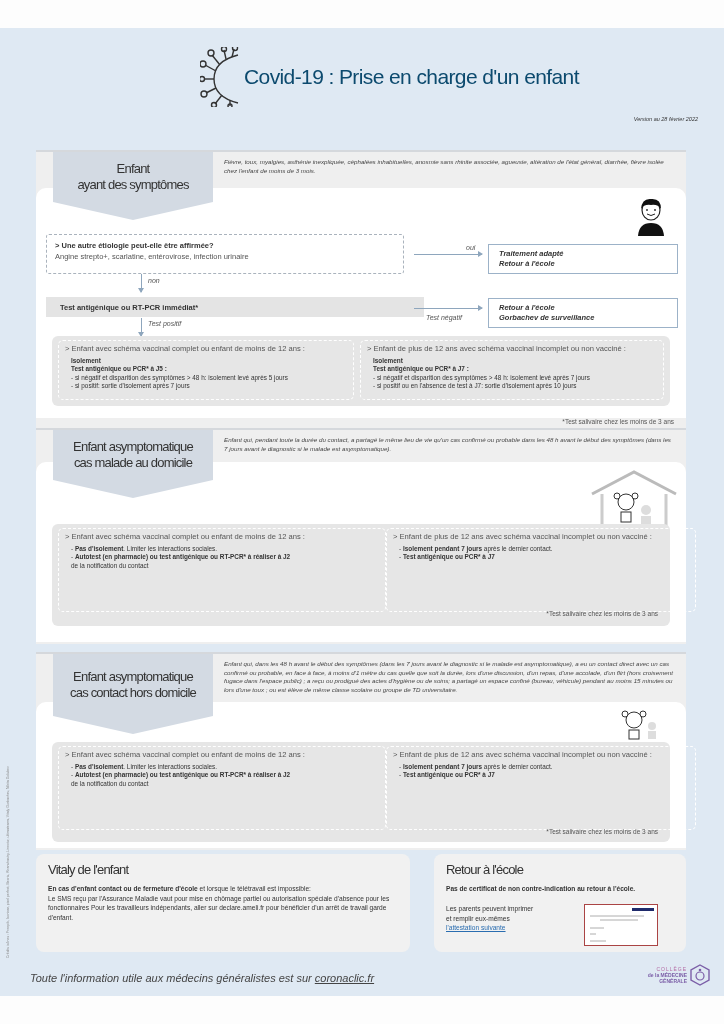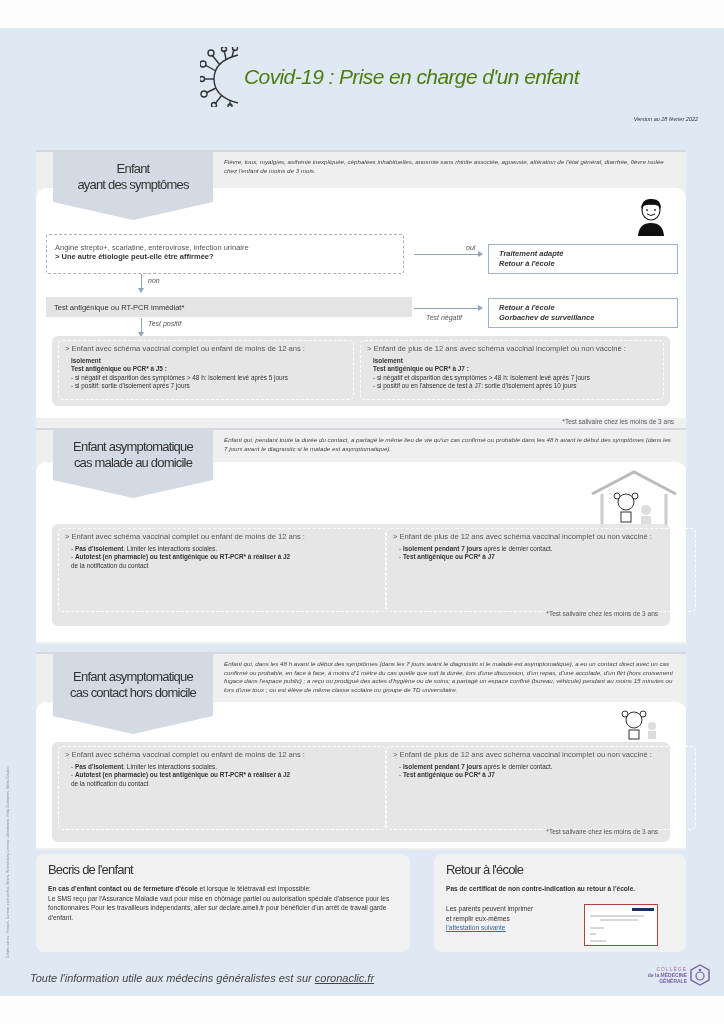--- a/index.html
+++ b/index.html
@@ -1,30 +1,30 @@
 <!DOCTYPE html>
 <html><head>
 <meta charset="utf-8">
 <style>
   html, body { margin:0; padding:0; }
   body { width:724px; height:1024px; background:#fdfdfd; position:relative; overflow:hidden; font-family:"Liberation Sans", sans-serif; color:#333; }
   .page { position:absolute; left:0; top:28px; width:724px; height:968px; background:#dfe9f3; }
   .title-wrap { position:absolute; left:200px; top:14px; height:70px; display:flex; align-items:center; }
-  .title { font-family:"Liberation Sans Narrow","Liberation Sans", sans-serif; font-size:21px; color:#4d7c0f; letter-spacing:-0.6px; margin-left:4px;font-style:italic; }
+  .title { font-family:"Liberation Sans Narrow","Liberation Sans", sans-serif; font-size:21px; color:#0c4a6e; letter-spacing:-0.6px; margin-left:4px; }
   .version { position:absolute; right:26px; top:88px; font-size:5.5px; font-style:italic; color:#333; }
 
   .section { position:absolute; left:36px; width:650px; background:#efefef; border-top:2px solid #d5d8dc; }
   .section .inner { position:absolute; left:0; right:0; background:#fff; border-radius:10px 10px 0 0; }
   .tab { position:absolute; left:17px; top:0; width:160px; background:#d3dae3; display:flex; flex-direction:column; align-items:center; justify-content:center; text-align:center; font-size:13px; color:#333; letter-spacing:-0.8px; line-height:16px; }
   .tab::after { content:""; position:absolute; left:0; bottom:-18px; border-left:80px solid transparent; border-right:80px solid transparent; border-top:18px solid #d3dae3; }
   .desc { position:absolute; left:188px; right:12px; top:6px; font-size:6.2px; font-style:italic; line-height:8.5px; color:#444; }
 
   .dbox { position:absolute; border:1px dashed #aab3bd; border-radius:3px; background:#fff; font-size:7.5px; padding:6px 8px; }
   .sbox { position:absolute; border:1px solid #9cb2c8; background:#fff; font-size:7.5px; font-weight:bold; padding:4px 10px; line-height:10px; color:#333;font-style:italic; }
-  .grey-bar { position:absolute; background:#e4e4e4; font-size:7.5px; font-weight:normal; padding:0 8px; display:flex; align-items:center; }
+  .grey-bar { position:absolute; background:#e4e4e4; font-size:7.5px; font-weight:bold; padding:0 14px; display:flex; align-items:center; }
   .arrow-h { position:absolute; height:1px; background:#8ea6bd; }
   .arrow-h::after { content:""; position:absolute; right:-1px; top:-3px; border-left:5px solid #8ea6bd; border-top:3.5px solid transparent; border-bottom:3.5px solid transparent; }
   .arrow-v { position:absolute; width:1px; background:#8ea6bd; }
   .arrow-v::after { content:""; position:absolute; left:-3px; bottom:-1px; border-top:5px solid #8ea6bd; border-left:3.5px solid transparent; border-right:3.5px solid transparent; }
   .lbl { position:absolute; font-size:7px; font-style:italic; color:#555; }
 
   .panel { position:absolute; left:16px; right:16px; background:#e6e6e6; border-radius:6px; }
   .card { position:absolute; top:4px; border:1px dashed #fff; border-radius:5px; font-size:6.4px; line-height:8.5px; padding:4px 6px; color:#333; }
   .card .head { font-size:7.6px; color:#555; margin-bottom:3px; }
   .card .b { font-weight:bold; }
@@ -84,22 +84,22 @@
     <svg style="position:absolute; right:18px; top:44px;" width="34" height="40" viewBox="0 0 34 40">
       <ellipse cx="17" cy="14" rx="9" ry="10" fill="#fff" stroke="#222" stroke-width="1.2"></ellipse>
       <path d="M7 13 Q8 2 17 3 Q27 2 27 13 Q24 8 17 9 Q10 8 7 13Z" fill="#111"></path>
       <path d="M4 40 Q5 27 17 27 Q29 27 30 40Z" fill="#111"></path>
       <path d="M13 18 Q17 21 21 18" stroke="#222" fill="none"></path>
       <circle cx="13" cy="14" r="0.9" fill="#222"></circle>
         <circle cx="21" cy="14" r="0.9" fill="#222"></circle>
     </svg>
 
     <div class="dbox" style="left:10px; top:82px; width:340px; height:26px;">
+      <div style="font-weight:bold;">&gt; Une autre étiologie peut-elle être affirmée?</div>
       <div style="color:#555; margin-top:2px;">Angine strepto+, scarlatine, entérovirose, infection urinaire</div>
-      <div style="font-weight:bold;">&gt; Une autre étiologie peut-elle être affirmée?</div>
     </div>
     <div class="arrow-h" style="left:378px; top:102px; width:68px;"></div>
     <div class="lbl" style="left:430px; top:92px;">oui</div>
     <div class="sbox" style="left:452px; top:92px; width:168px;">
       <div>Traitement adapté</div>
       <div>Retour à l'école</div>
     </div>
 
     <div class="arrow-v" style="left:105px; top:122px; height:18px;"></div>
     <div class="lbl" style="left:112px; top:125px;">non</div>
@@ -198,21 +198,21 @@
       <div class="card" style="left:334px; width:296px; height:74px;">
         <div class="head">&gt; Enfant de plus de 12 ans avec schéma vaccinal incomplet ou non vacciné :</div>
         <div class="indent">- <b>Isolement pendant 7 jours</b><span> après le dernier contact.</span></div>
         <div class="indent">- <b>Test antigénique ou PCR* à J7</b></div>
       </div>
       <div class="footnote" style="top:86px;">*Test salivaire chez les moins de 3 ans</div>
     </div>
   </div>
 
   <div class="bottom-box" style="left:36px; width:374px;">
-    <h3>Becris de l'enfant</h3>
+    <h3>Vitaly de l'enfant</h3>
     <div class="txt">
       <b>En cas d'enfant contact ou de fermeture d'école</b><span> et lorsque le télétravail est impossible:</span><br>
       <span>Le SMS reçu par l'Assurance Maladie vaut pour mise en chômage partiel ou autorisation spéciale d'absence pour les fonctionnaires Pour les travailleurs indépendants, aller sur declare.ameli.fr pour bénéficier d'un arrêt de travail garde d'enfant.</span>
     </div>
   </div>
 
   <div class="bottom-box" style="left:434px; width:252px;">
     <h3>Retour à l'école</h3>
     <div class="txt" style="font-weight:bold;">Pas de certificat de non contre-indication au retour à l'école.</div>
     <div class="txt" style="top:50px; width:130px;">

